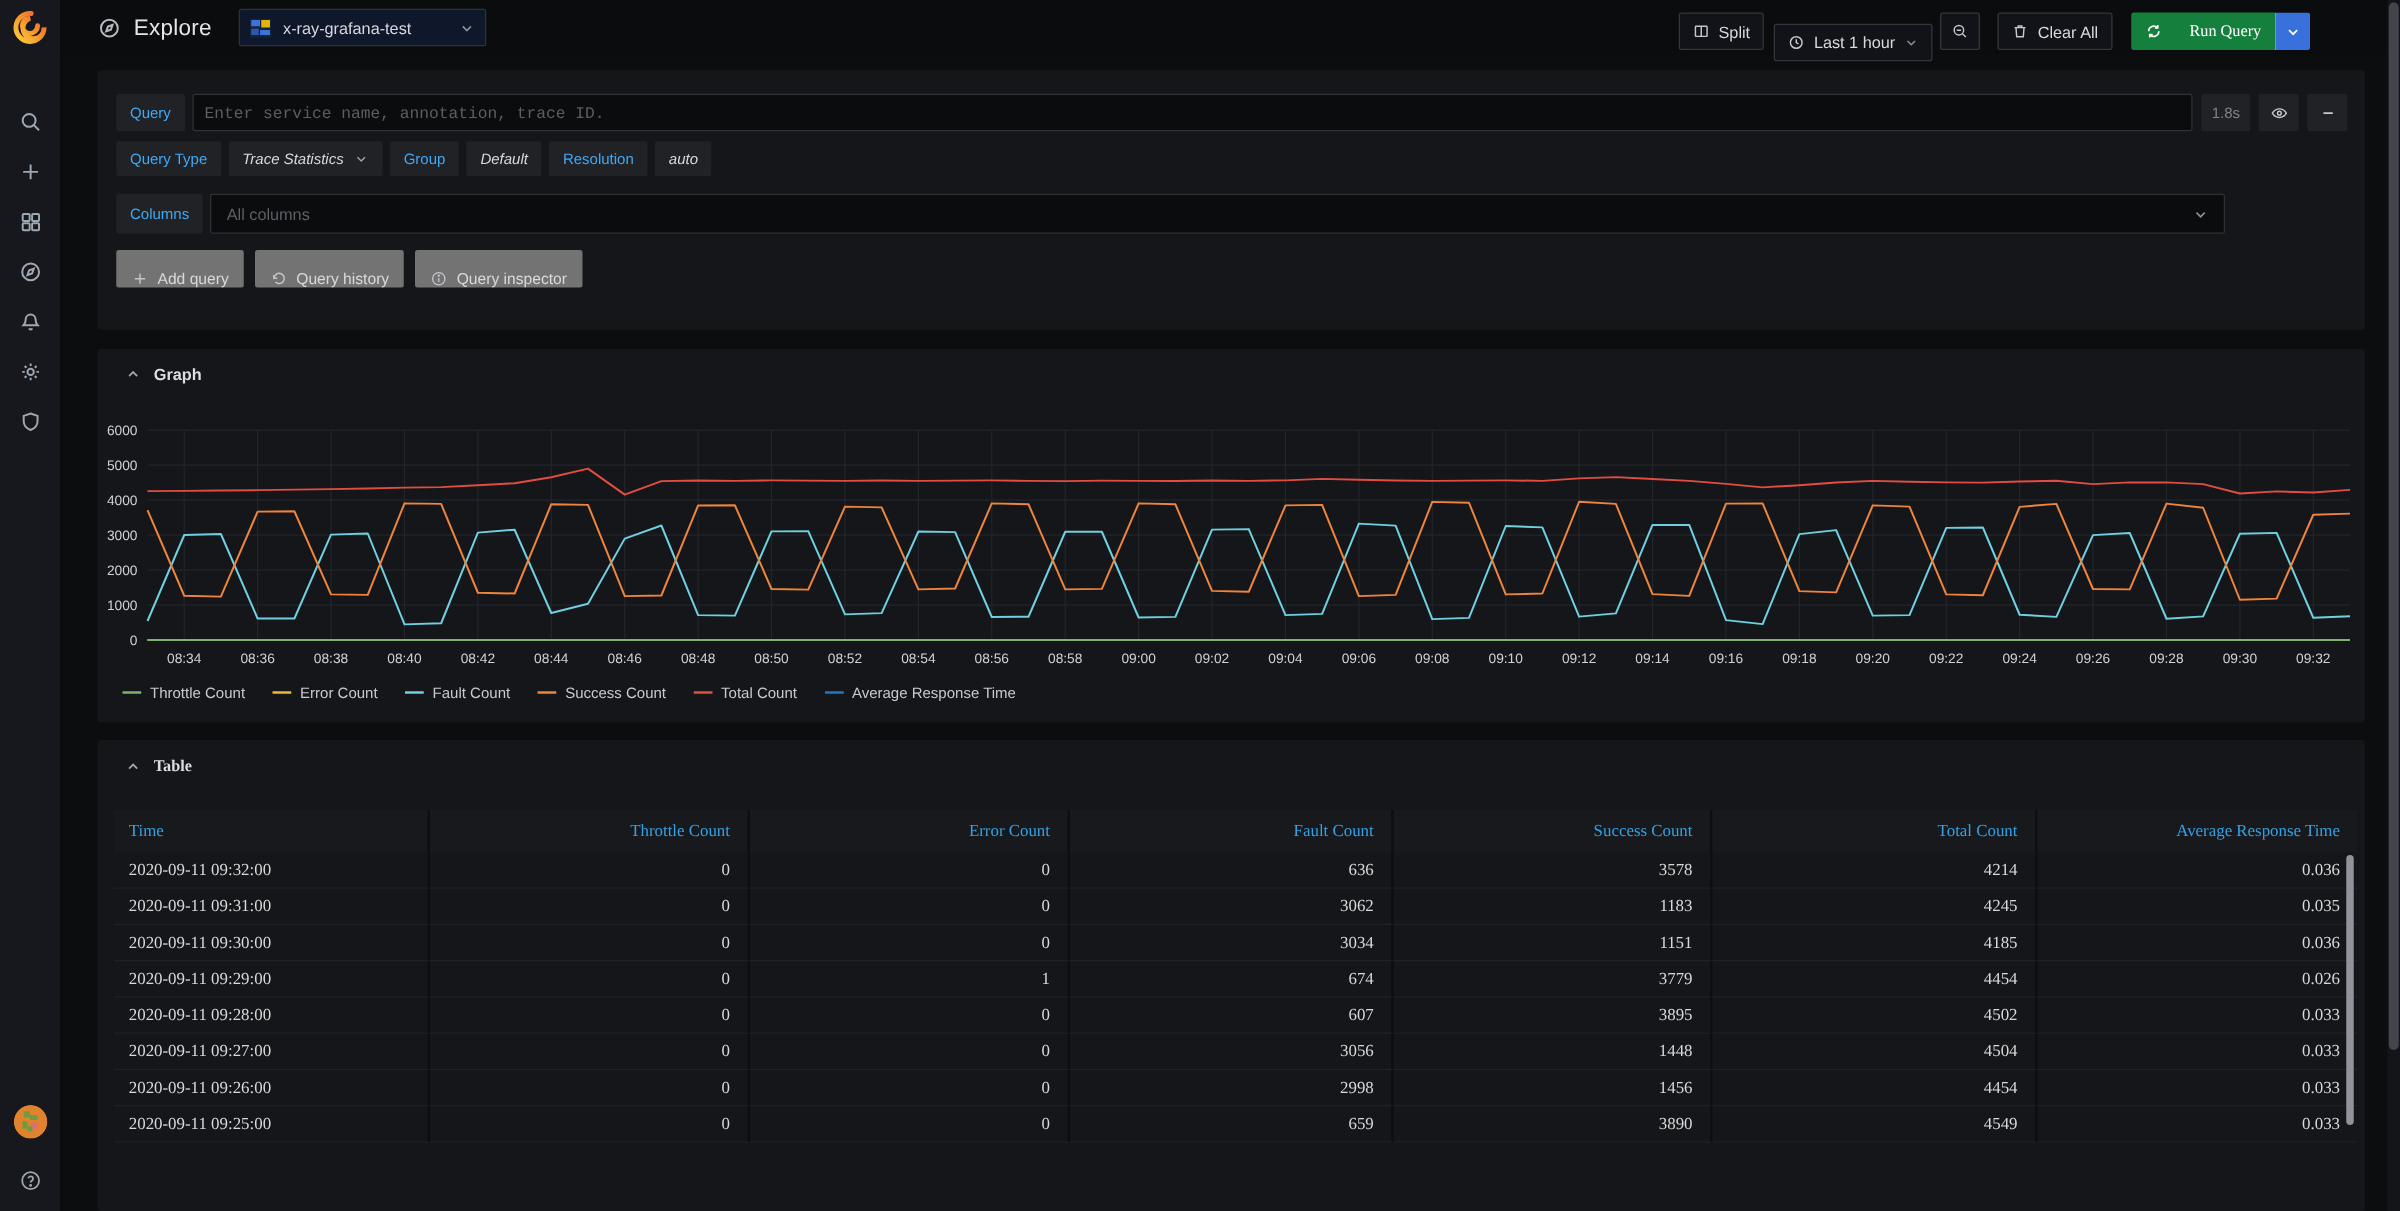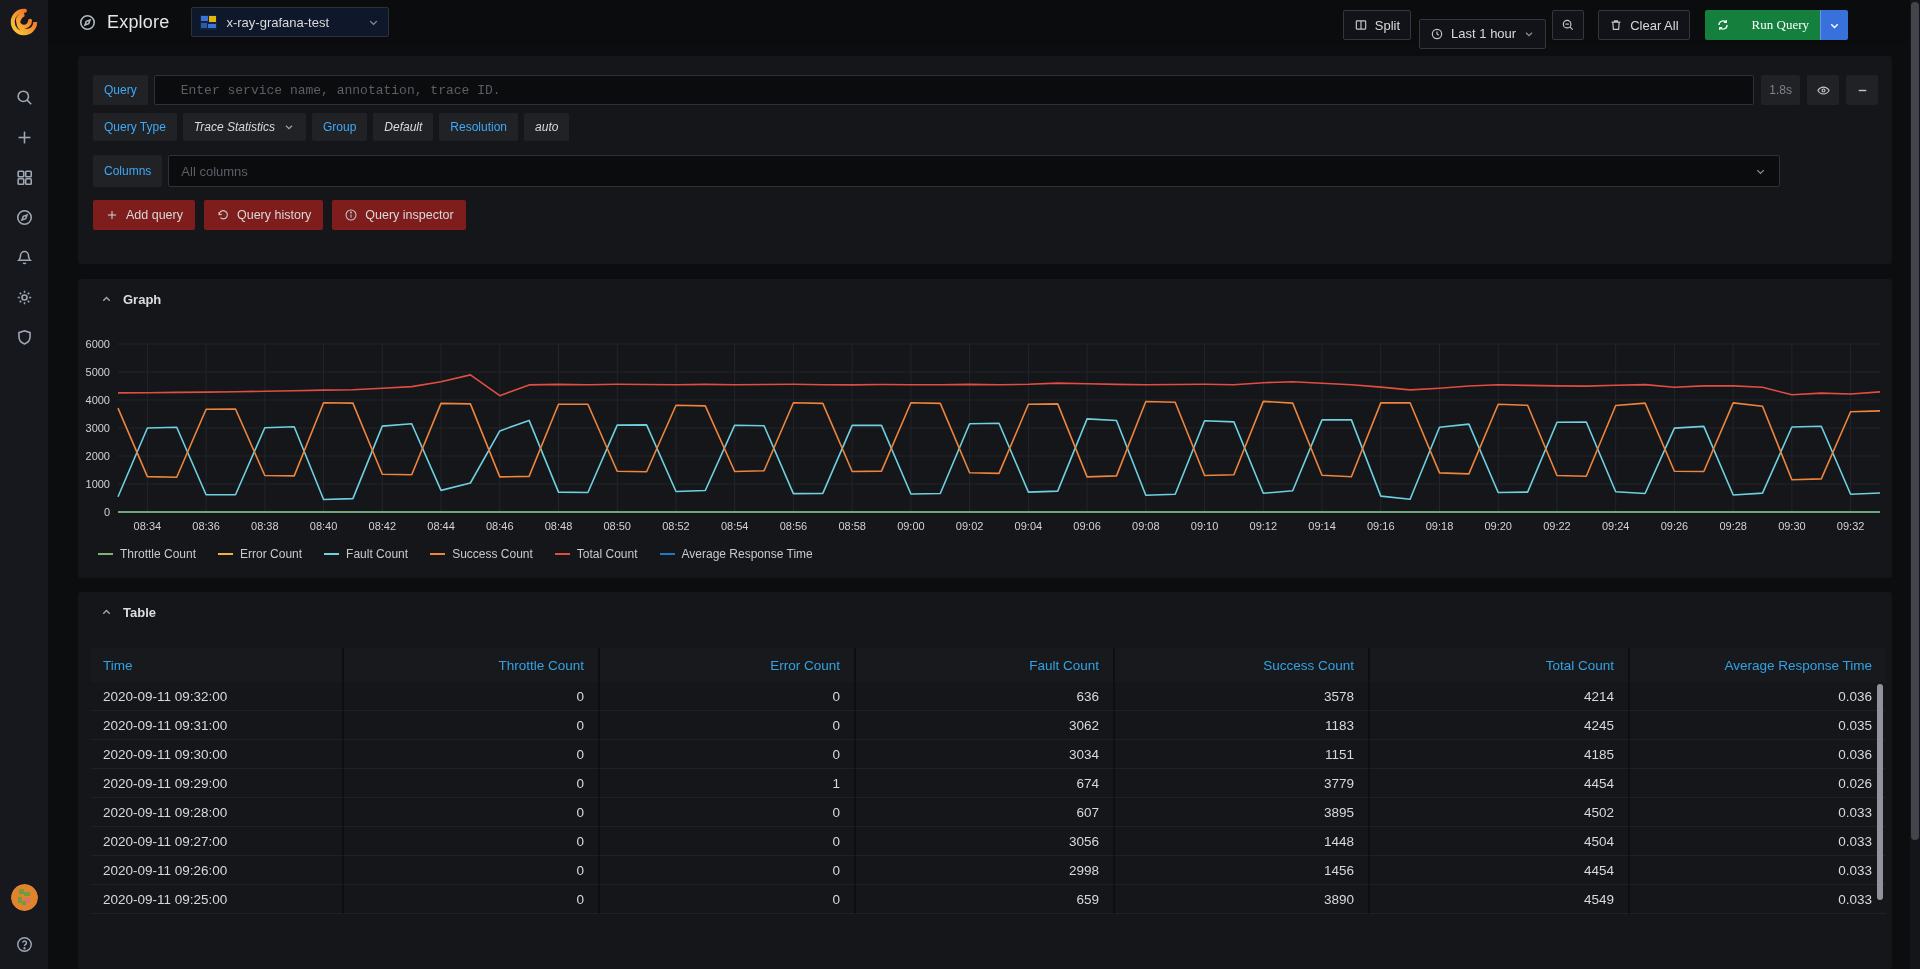--- a/index.html
+++ b/index.html
@@ -41,41 +41,41 @@
   .panel-head { display:flex; align-items:center; gap:10px; padding:13px 16px 0 22px; cursor:pointer; }
   .panel-title { font-size:13px; font-weight:600; color:#dcdde0; }
   .caret-up { color:#9fa7b3; display:flex; }
   
   .qpanel { top:56px; height:208px; padding:19px 14px 0 15px; }
   .qrow { display:flex; align-items:stretch; }
   .chip { background:#202226; border-radius:2px; display:flex; align-items:center; padding:0 11px; font-size:12px; font-weight:500; white-space:nowrap; }
   .chip.blue { color:#3fa9f5; }
   .chip.white { color:#d8d9da; cursor:pointer;font-style:italic; }
   .row1 { height:30px; }
-  .q-input { flex:1; margin-left:6px; background:#0b0c0e; border:1px solid #2c3235; border-radius:2px; color:#d8d9da; font-family:"Liberation Mono", monospace; font-size:13px; padding:0 26px; outline:none; min-width:0; }
+  .q-input { flex:1; margin-left:6px; background:#0b0c0e; border:1px solid #2c3235; border-radius:2px; color:#d8d9da; font-family:"Liberation Mono", monospace; font-size:13px; padding:0 9px; outline:none; min-width:0; }
   .q-input::placeholder { color:#5a5f66; }
   .stat-badge { margin-left:7px; background:#202226; border-radius:2px; color:#7e848c; font-size:12px; display:flex; align-items:center; padding:0 8px; }
   .sq-btn { margin-left:7px; width:32px; background:#202226; border:none; border-radius:2px; color:#c7c9cc; display:flex; align-items:center; justify-content:center; cursor:pointer; }
   .sq-btn svg { width:15px; height:15px; }
   .row2 { height:28px; margin-top:8px; gap:6px; }
   .row3 { height:32px; margin-top:14px; }
   .col-select { flex:1; max-width:1612px; margin-left:6px; background:#0b0c0e; border:1px solid #2c3235; border-radius:2px; display:flex; align-items:center; padding:0 12px; color:#5a6066; font-size:13px; cursor:pointer; }
   .col-select .chev { margin-left:auto; }
   .row4 { height:30px; margin-top:13px; gap:9px; }
-  .sec-btn { background:#7f1d1d; border:none; border-radius:2px; color:#d8d9da; font-size:12.5px; font-weight:500; display:flex; align-items:center; gap:7px; padding:0 12px; cursor:pointer; font-family:inherit; }
+  .sec-btn { background:#737373; border:none; border-radius:2px; color:#d8d9da; font-size:12.5px; font-weight:500; display:flex; align-items:flex-end; gap:7px; padding:0 12px; cursor:pointer; font-family:inherit; }
   .sec-btn svg { width:14px; height:14px; color:#c3c6ca; }
   
   .gpanel { top:279px; height:299px; }
   .chart-wrap { position:absolute; left:0; top:40px; width:1814px; height:226px; }
   .legend { position:absolute; left:20px; top:268px; display:flex; gap:22px; align-items:center; }
   .legend-item { display:flex; align-items:center; gap:7px; cursor:pointer; }
   .legend-dash { width:15px; height:2px; display:inline-block; }
   .legend-label { font-size:12px; color:#c8c9cb; }
   
-  .tpanel { top:592px; height:377px; }
+  .tpanel { top:592px; height:377px;font-family:Liberation Serif, serif; }
   .tgrid { position:absolute; left:13px; top:56px; width:1795px; }
   .thead, .tr { display:grid; grid-template-columns:253px 256px 256px 259px 255px 260px 256px; }
   .th { height:34px; display:flex; align-items:center; justify-content:flex-end; padding:0 14px; color:#33a2e5; font-size:13.5px; background:#17191d; border-right:2px solid #0d0e10; cursor:pointer; }
   .th.left { justify-content:flex-start; padding-left:12px; }
   .th:last-child { border-right:none; }
   .td { height:29px; display:flex; align-items:center; justify-content:flex-end; padding:0 14px; color:#d8d9da; font-size:13.5px; border-right:2px solid #0d0e10; border-bottom:1px solid #1e2126; }
   .td.left { justify-content:flex-start; padding-left:12px; }
   .td:last-child { border-right:none; }
   
   .win-scrollbar { position:absolute; right:0; top:0; width:10px; height:969px; background:#141519; }

